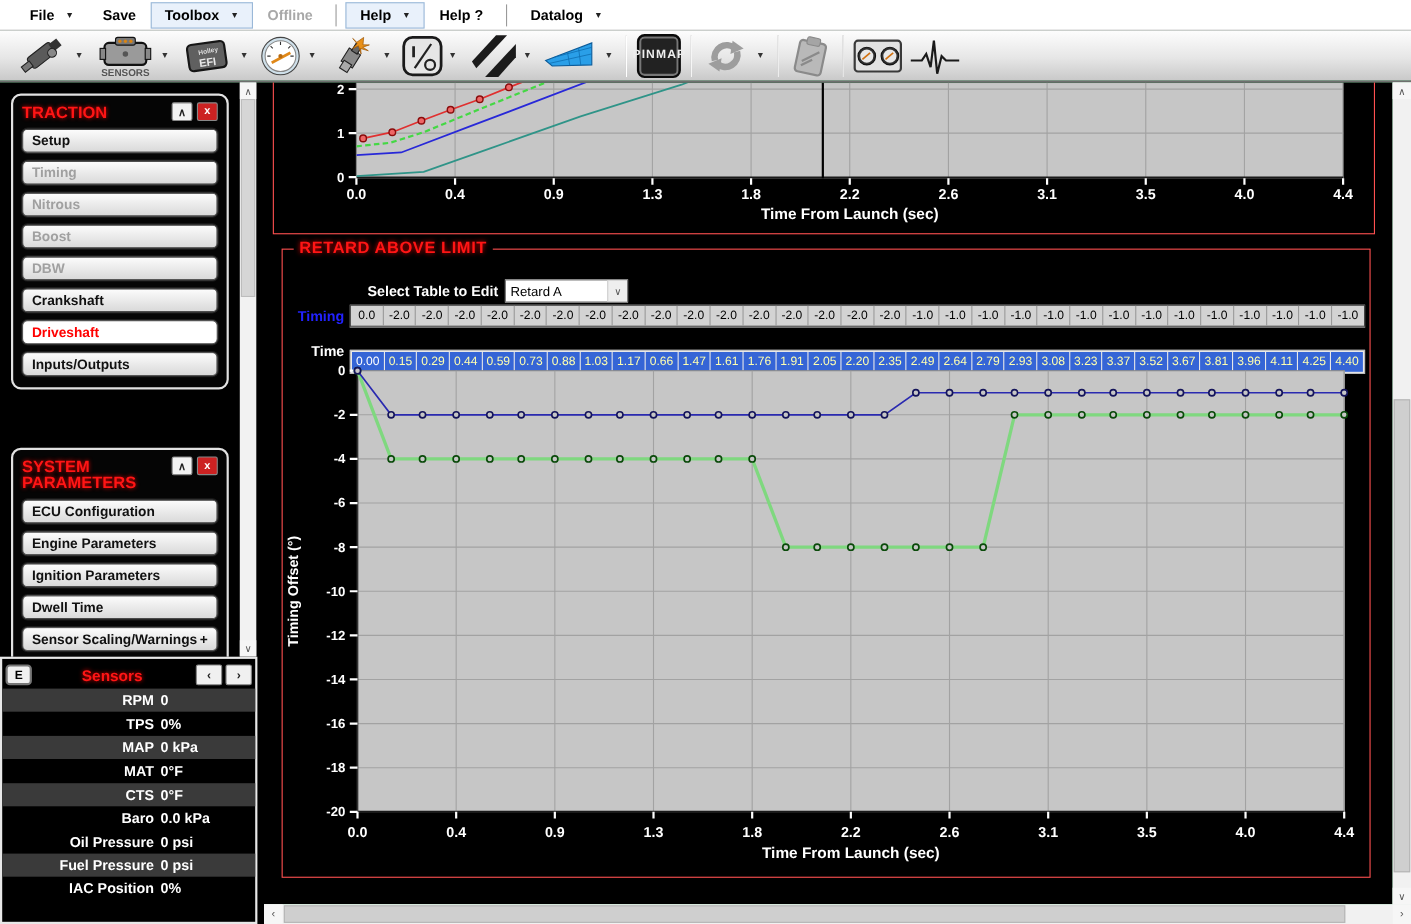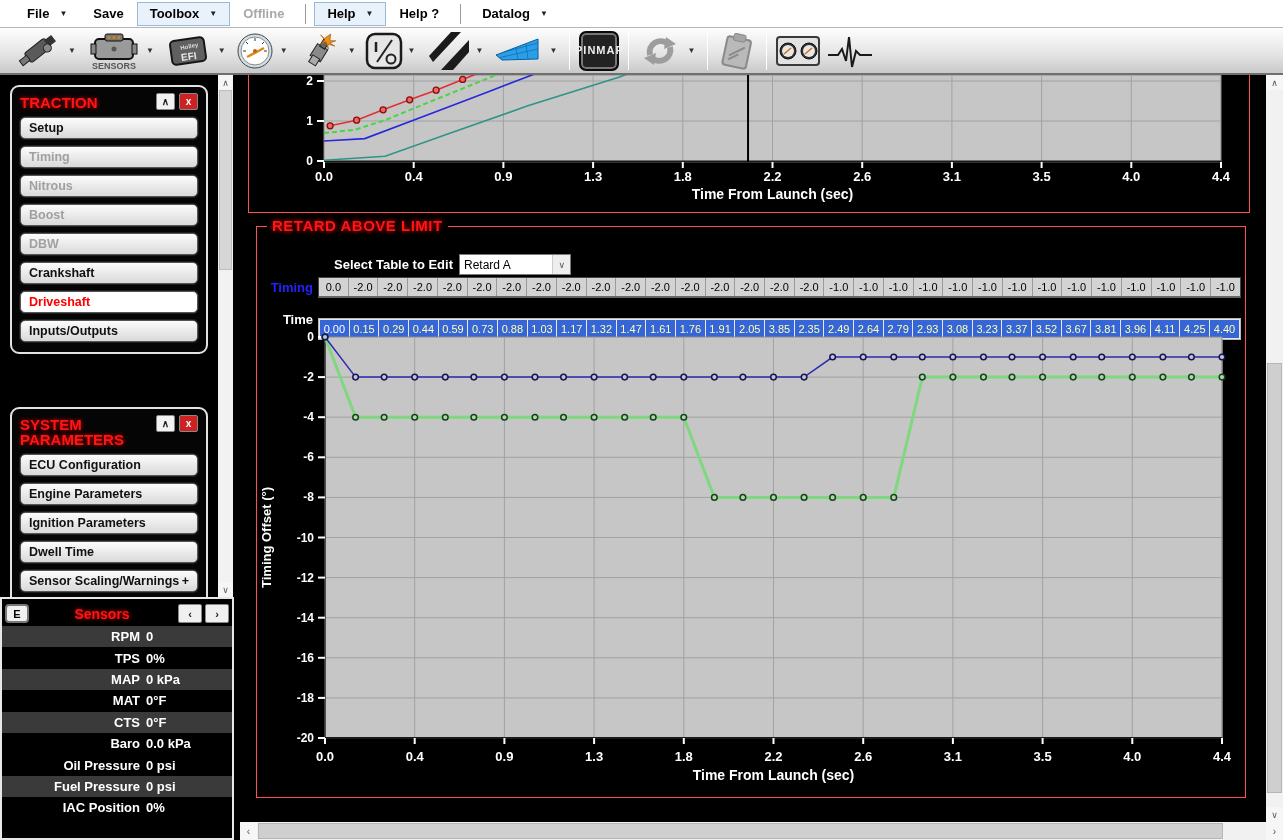--- a/index.html
+++ b/index.html
@@ -519,27 +519,27 @@
           <div id="time-cells">
               <div class="tcell-time first">0.00</div>
               <div class="tcell-time">0.15</div>
               <div class="tcell-time">0.29</div>
               <div class="tcell-time">0.44</div>
               <div class="tcell-time">0.59</div>
               <div class="tcell-time">0.73</div>
               <div class="tcell-time">0.88</div>
               <div class="tcell-time">1.03</div>
               <div class="tcell-time">1.17</div>
-              <div class="tcell-time">1.32</div>
+              <div class="tcell-time">0.66</div>
               <div class="tcell-time">1.47</div>
               <div class="tcell-time">1.61</div>
               <div class="tcell-time">1.76</div>
               <div class="tcell-time">1.91</div>
               <div class="tcell-time">2.05</div>
-              <div class="tcell-time">3.85</div>
+              <div class="tcell-time">2.20</div>
               <div class="tcell-time">2.35</div>
               <div class="tcell-time">2.49</div>
               <div class="tcell-time">2.64</div>
               <div class="tcell-time">2.79</div>
               <div class="tcell-time">2.93</div>
               <div class="tcell-time">3.08</div>
               <div class="tcell-time">3.23</div>
               <div class="tcell-time">3.37</div>
               <div class="tcell-time">3.52</div>
               <div class="tcell-time">3.67</div>

